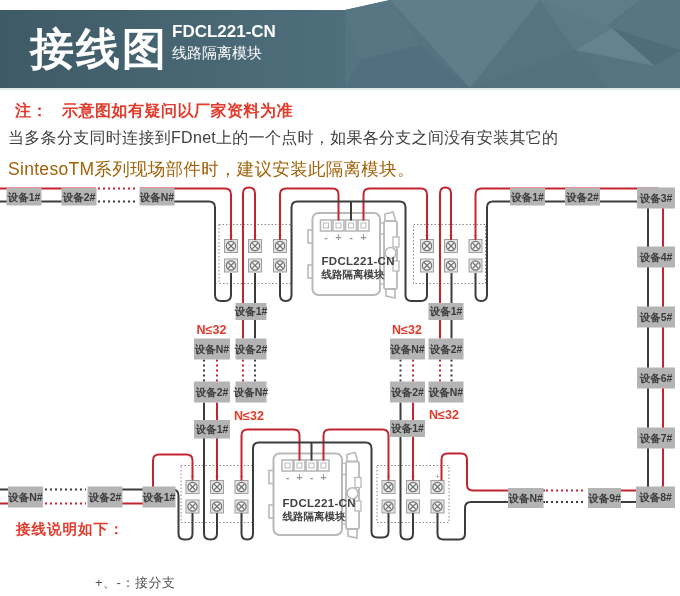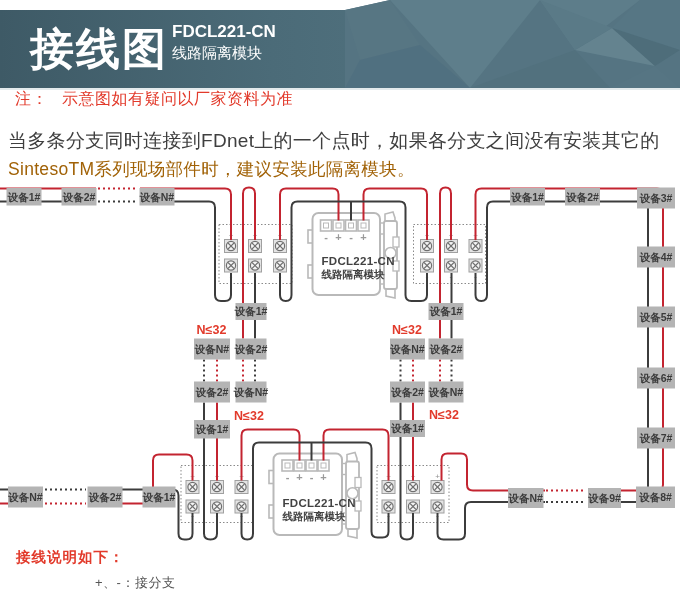--- a/index.html
+++ b/index.html
@@ -2,25 +2,25 @@
 <html><head>
 <meta charset="utf-8">
 <style>
   html,body{margin:0;padding:0;}
   body{width:680px;height:596px;position:relative;background:#fff;font-family:"Liberation Sans",sans-serif;overflow:hidden;}
   .abs{position:absolute;}
   #band-svg{top:0;left:0;}
   .band-title{top:20px;left:30px;font-size:44px;font-weight:bold;color:#fff;letter-spacing:2px;}
   .band-code{top:22px;left:172px;font-size:17px;font-weight:600;color:#fff;}
   .band-name{top:44px;left:172px;font-size:15px;color:#fff;}
-  .note{top:89px;left:15px;font-size:16px;font-weight:400;color:#e23a2b;letter-spacing:0.5px;}
+  .note{top:101px;left:15px;font-size:16px;font-weight:700;color:#e23a2b;letter-spacing:0.5px;}
   .note .gap{display:inline-block;width:14px;}
-  .desc1{top:128px;left:8px;font-size:19px;color:#3f3f3f;letter-spacing:0.3px;}
+  .desc1{top:128px;left:8px;font-size:16px;color:#3f3f3f;letter-spacing:0.3px;}
   .desc2{top:157px;left:8px;font-size:17.5px;color:#a16207;letter-spacing:0.3px;}
-  .foot-head{top:548px;left:16px;font-size:14.5px;font-weight:bold;color:#e23a2b;letter-spacing:1px;}
+  .foot-head{top:520px;left:16px;font-size:14.5px;font-weight:bold;color:#e23a2b;letter-spacing:1px;}
   .foot-legend{top:574px;left:95px;font-size:13px;color:#555;letter-spacing:0.5px;}
 </style>
 </head>
 <body>
 
 <svg id="band-svg" class="abs" width="680" height="92">
   <defs>
     <linearGradient id="g1" x1="0" y1="0" x2="1" y2="0">
       <stop offset="0" stop-color="#3e5a66"></stop>
       <stop offset="0.4" stop-color="#4b6b78"></stop>

